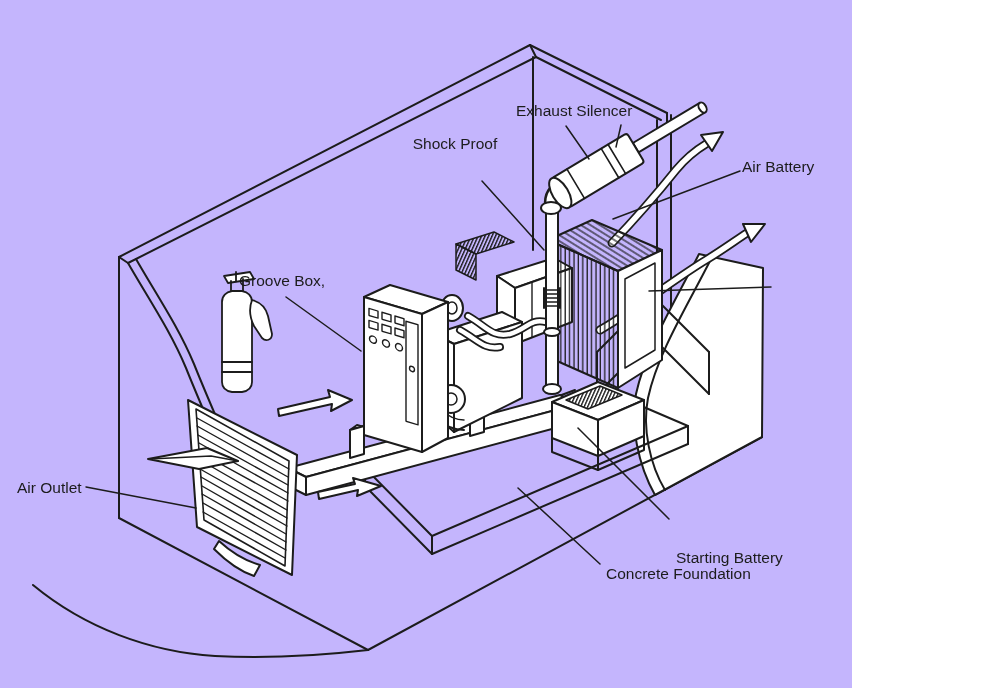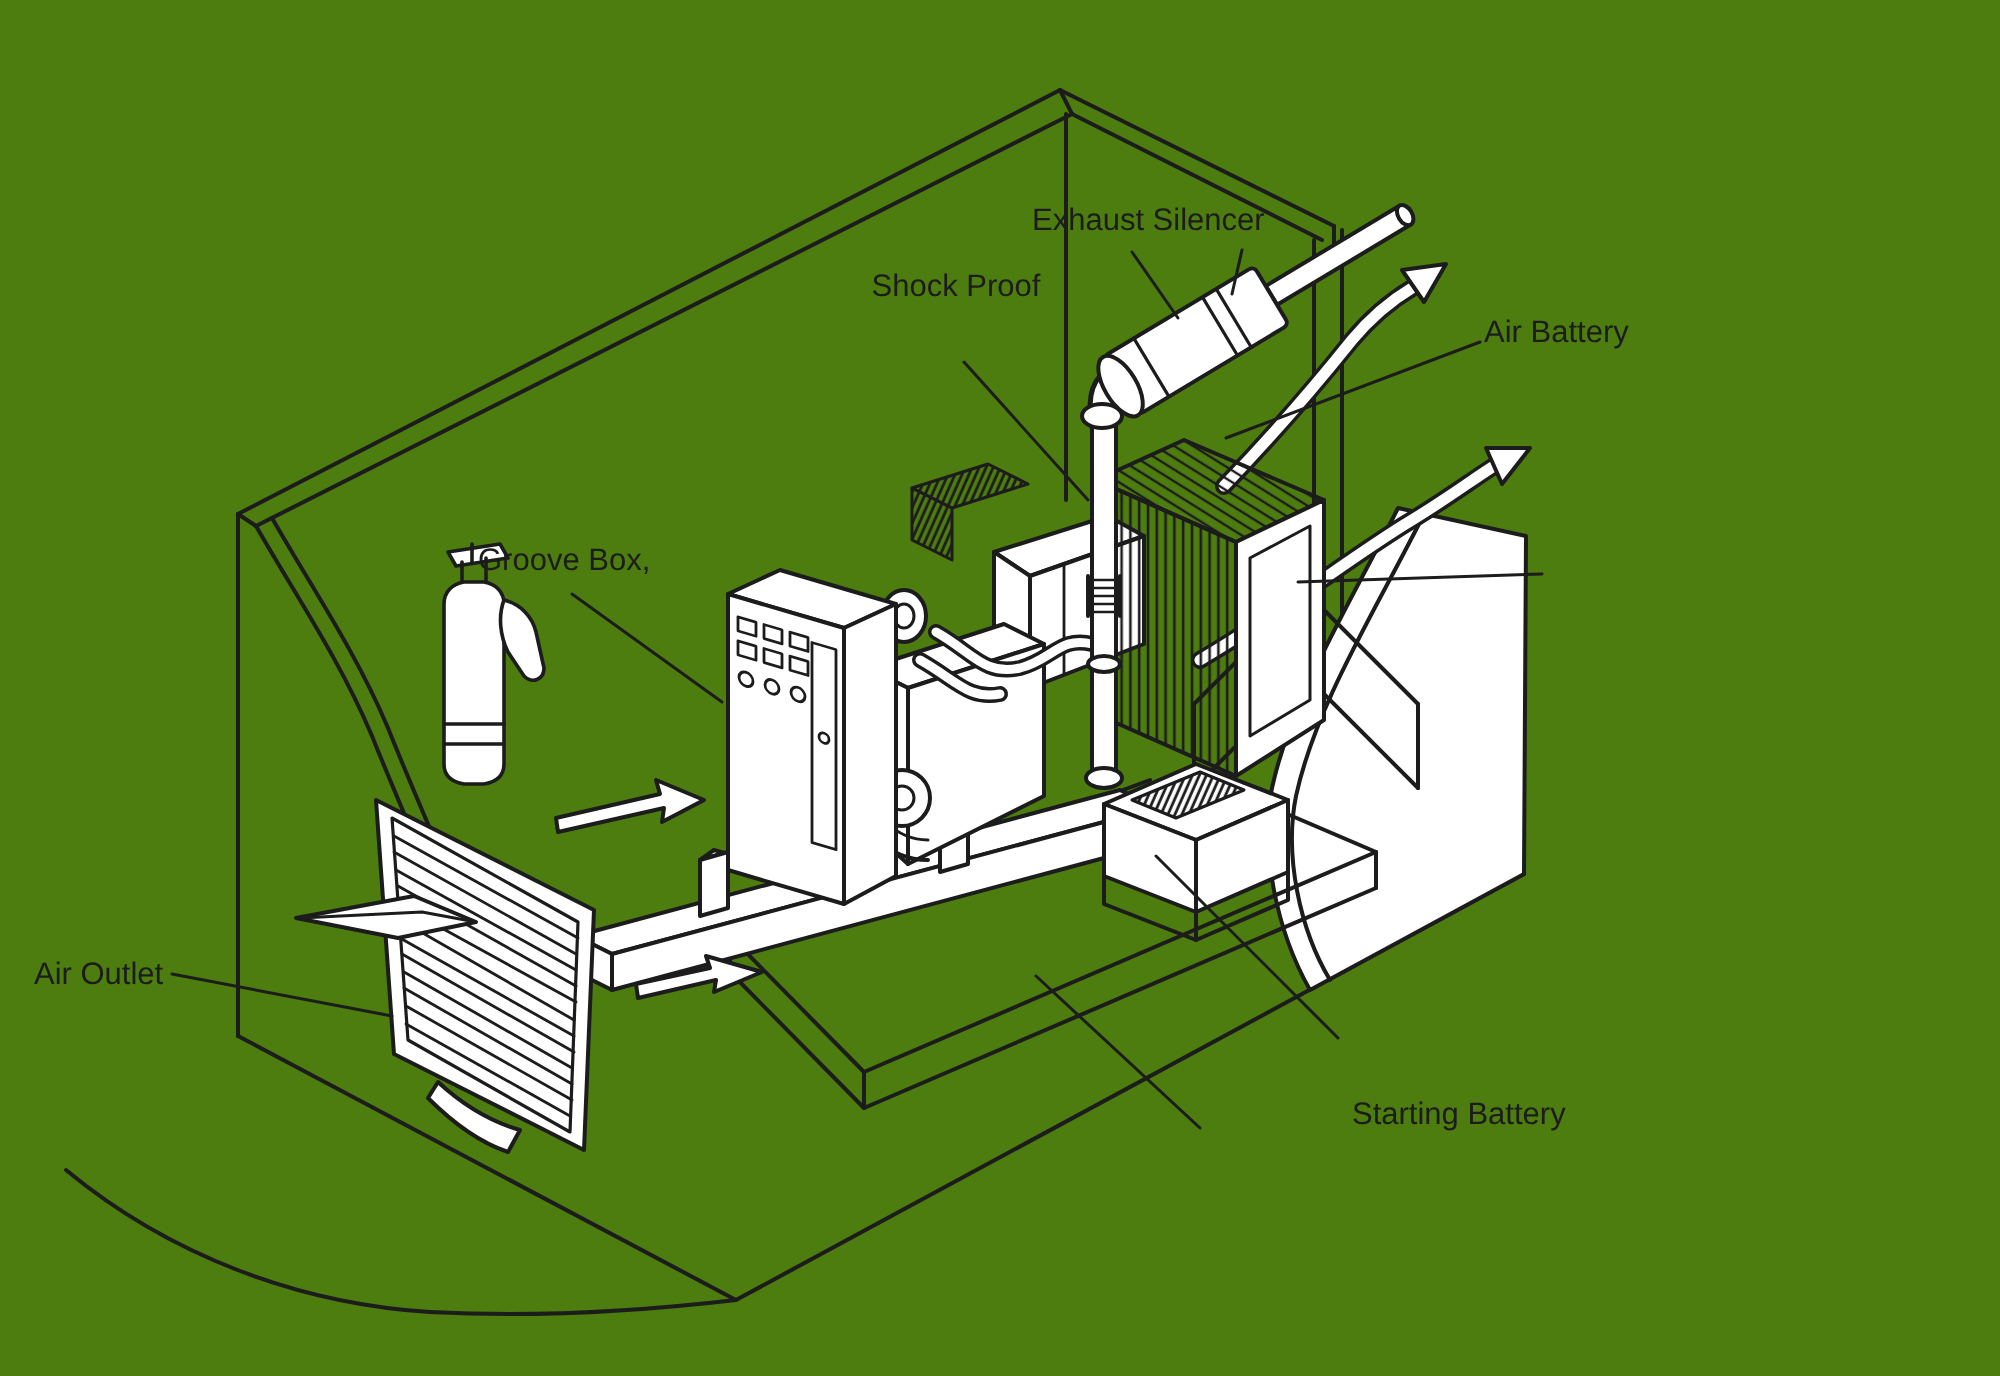--- a/index.html
+++ b/index.html
@@ -1,16 +1,16 @@
 <!DOCTYPE html>
 <html><head>
 <meta charset="utf-8">
 <style>
   html,body{margin:0;padding:0;background:#ffffff;}
-  #stage{position:relative;width:1000px;height:688px;background:#4d7c0f;overflow:hidden;
+  #stage{position:relative;width:852px;height:688px;background:#c4b5fd;overflow:hidden;
          font-family:"Liberation Sans",sans-serif;}
   #lineart{position:absolute;left:0;top:0;}
   .lbl{position:absolute;font-size:15.5px;line-height:1.35;color:#1c1c1c;white-space:nowrap;}
   .lbl-center{text-align:center;white-space:normal;width:146px;}
 </style>
 </head>
 <body>
 
 <div id="stage">
 
@@ -230,27 +230,28 @@
       <path d="M286,297 L361,351"></path>
       <path d="M86,487 L196,508"></path>
       <path d="M669,519 L578,428"></path>
       <path d="M600,564 L518,488"></path>
     </g>
   </g>
 </svg>
 
 <div class="lbl" style="left:516px;top:101px">Exhaust Silencer</div>
 
-<div class="lbl lbl-center" style="left:405px;top:134px">
+<div class="lbl lbl-center" style="left:382px;top:134px">
   <div>Shock Proof</div>
 </div>
 
 <div class="lbl" style="left:742px;top:157px">Air Battery</div>
 
 
 <div class="lbl" style="left:239px;top:271px">Groove Box,</div>
 
 <div class="lbl" style="left:17px;top:478px">Air Outlet</div>
 
 <div class="lbl" style="left:676px;top:548px">Starting Battery</div>
 
+<div class="lbl" style="left:606px;top:564px">Concrete Foundation</div>
 
 </div>
 
 </body></html>

